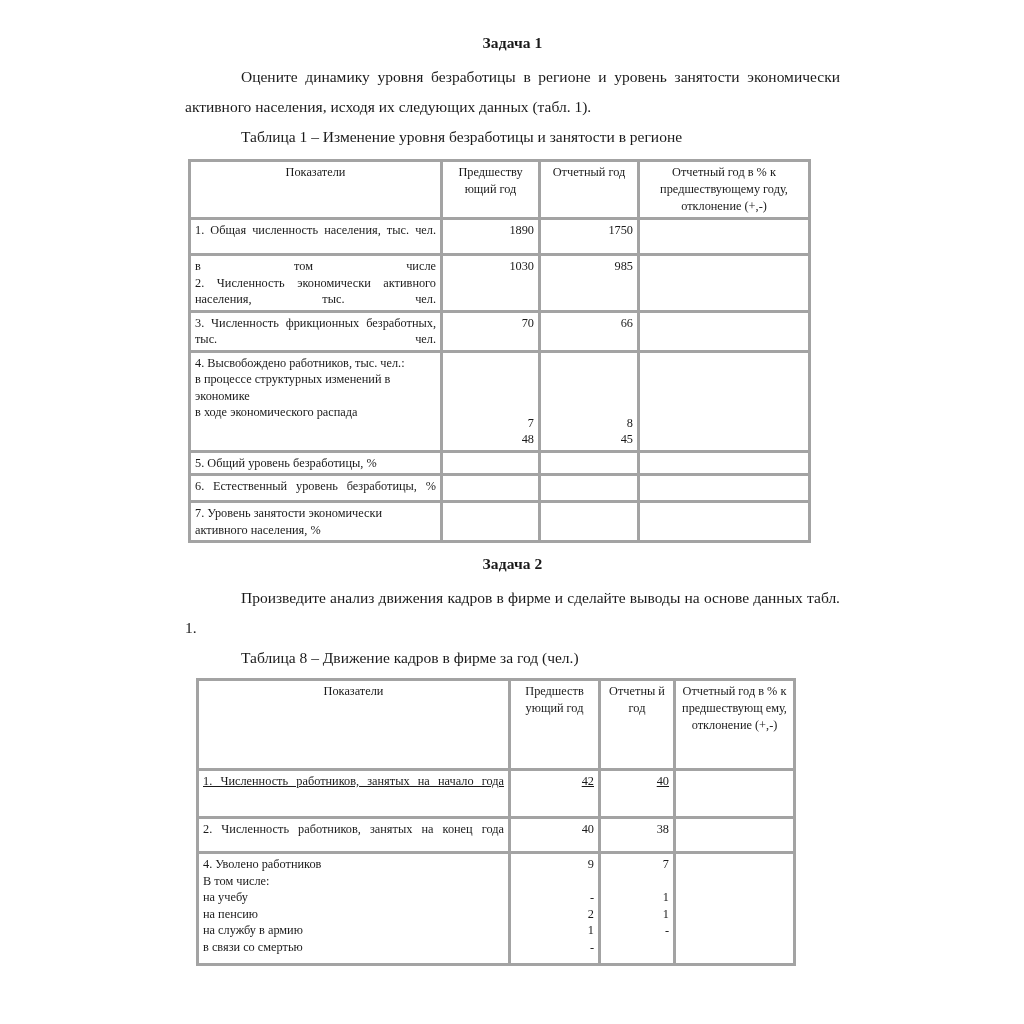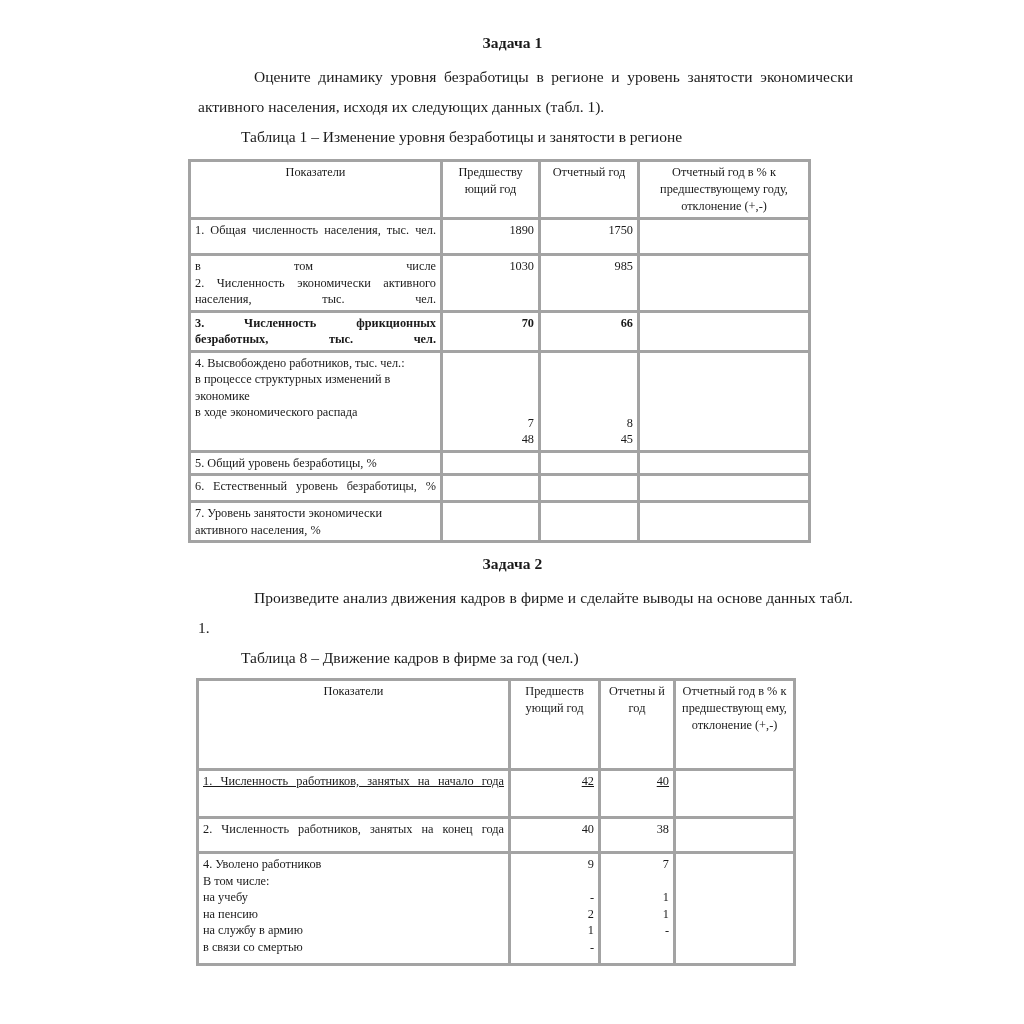--- a/index.html
+++ b/index.html
@@ -34,21 +34,20 @@
     letter-spacing: 0.1px;
   }
   .para {
     position: absolute;
     left: 185px;
     width: 655px;
     font-size: 15.5px;
     line-height: 30px;
     text-align: justify;
     text-indent: 56px;
-    margin-left: 13px;
   }
   .caption {
     position: absolute;
     left: 185px;
     width: 655px;
     font-size: 15.5px;
     line-height: 30px;
     text-indent: 56px;
     text-align: left;
     white-space: nowrap;
@@ -172,21 +171,21 @@
           <div class="cellpad">1030</div>
         </td>
         <td class="num vmid">
           <div class="cellpad">985</div>
         </td>
         <td class="num vmid">
           <div class="cellpad"></div>
         </td>
       </tr>
 
-      <tr style="height:35px;font-weight:bold;">
+      <tr style="height:35px;">
         <td>
           <div class="cellpad lab">3. Численность фрикционных безработных, тыс. чел.</div>
         </td>
         <td class="num vmid">
           <div class="cellpad">70</div>
         </td>
         <td class="num vmid">
           <div class="cellpad">66</div>
         </td>
         <td class="num vmid">

